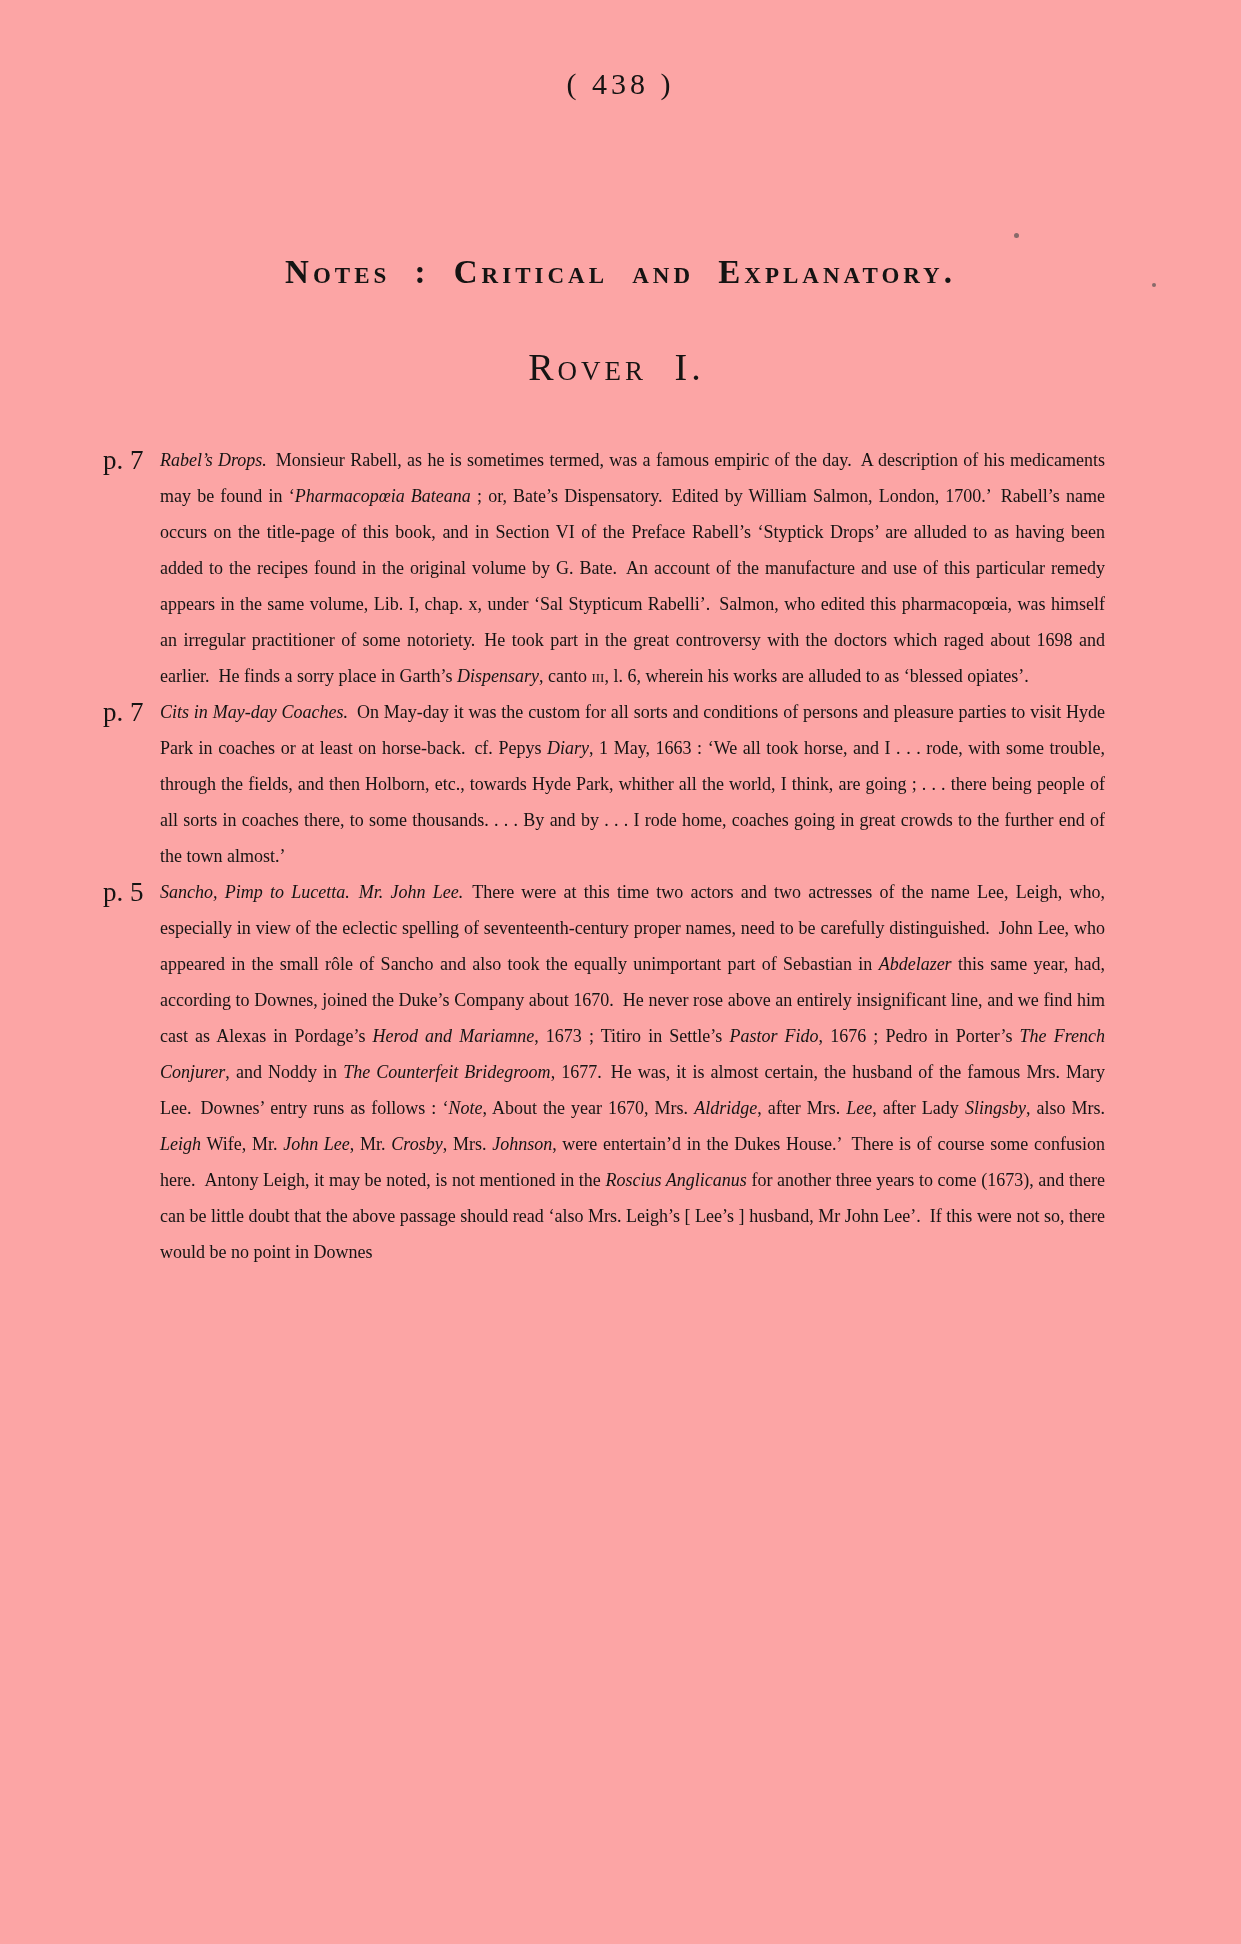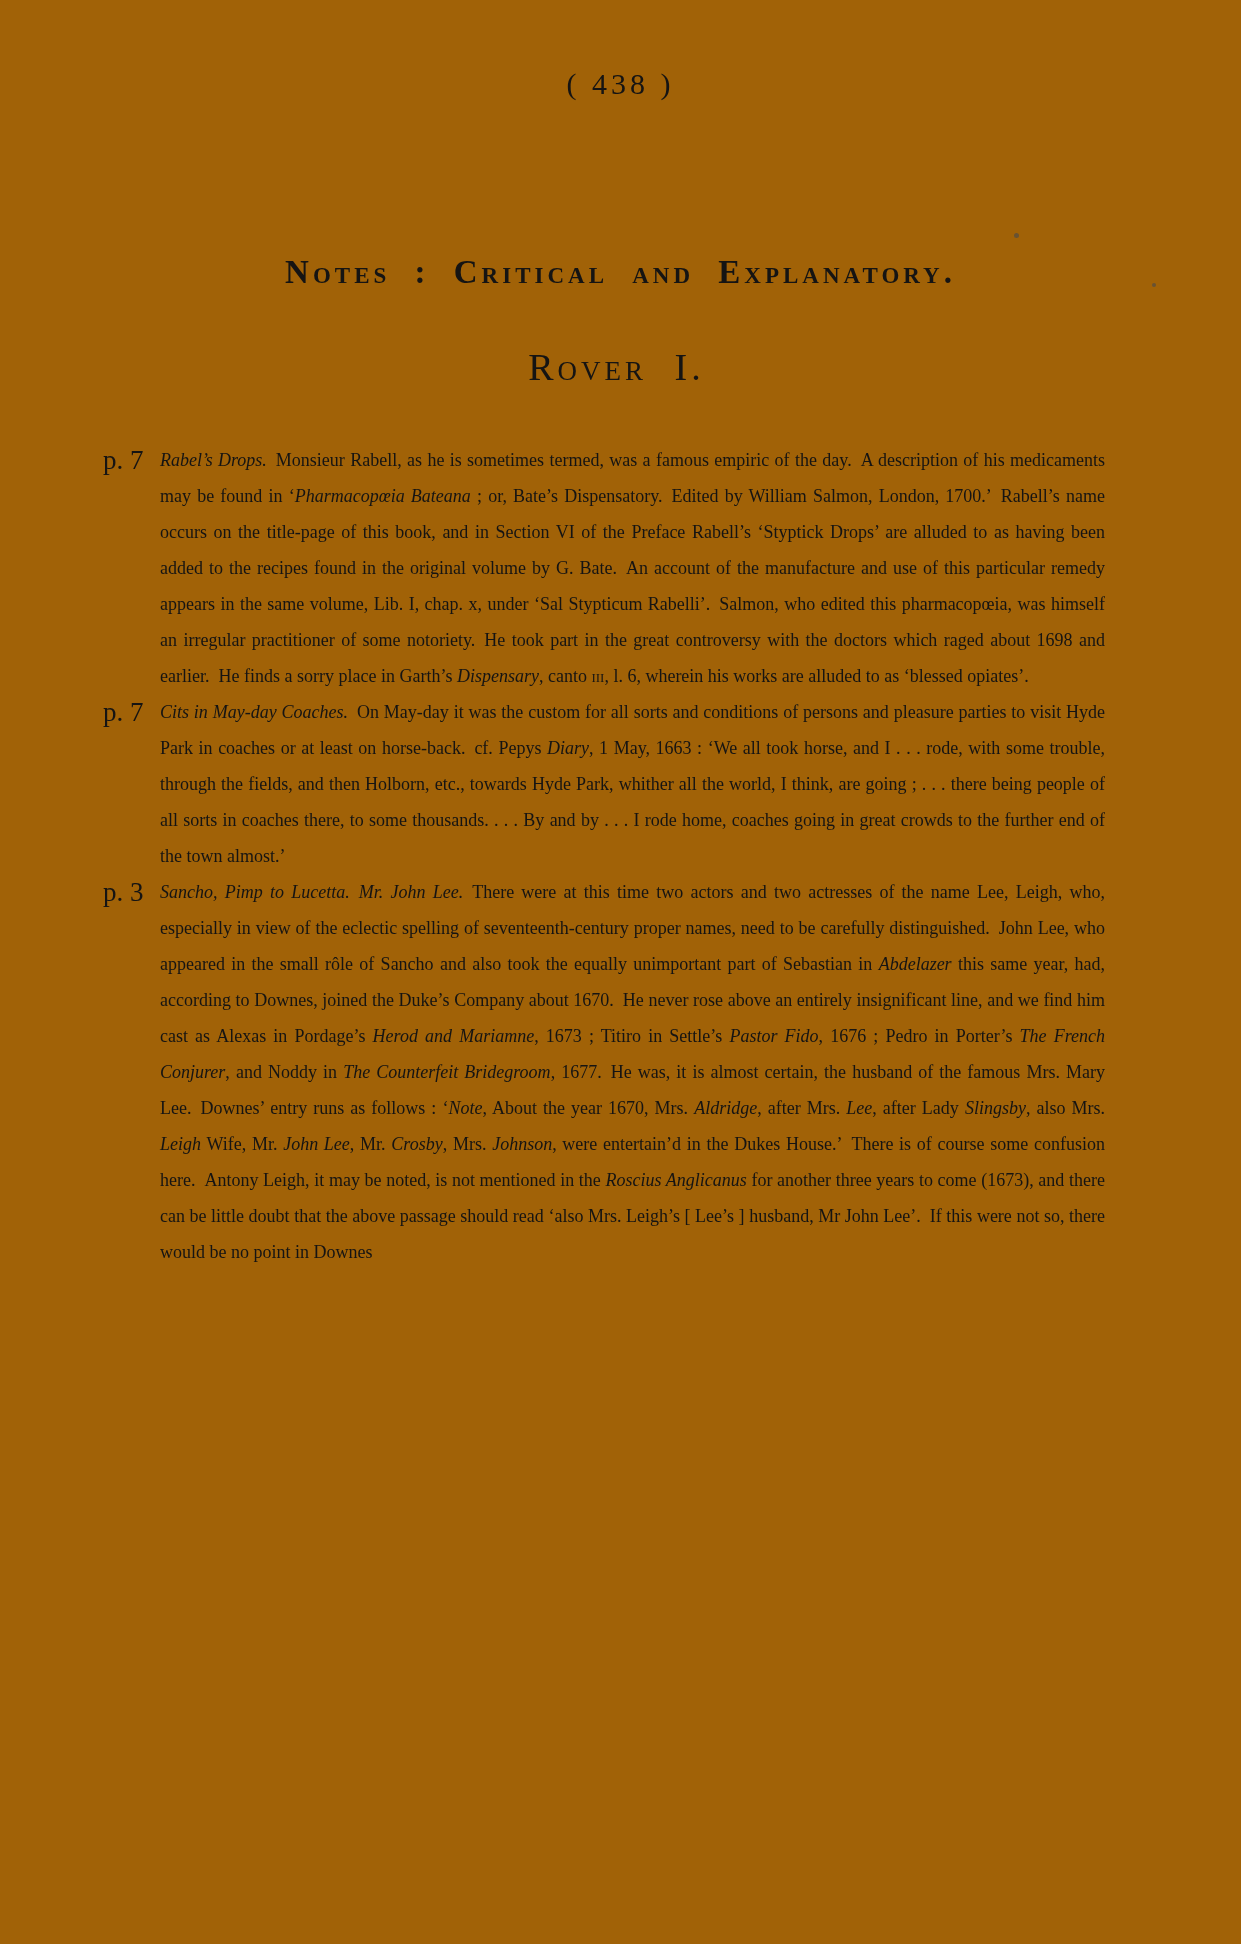--- a/index.html
+++ b/index.html
@@ -1,20 +1,20 @@
 <!DOCTYPE html>
 <html><head>
 <meta charset="utf-8">
 <style>
   html, body { margin: 0; padding: 0; background: #ffffff; }
   .page {
     position: relative;
     width: 1241px;
     height: 1944px;
-    background: #a16207;
+    background: #fca5a5;
     color: #151413;
     font-family: "Liberation Serif", serif;
     overflow: hidden;
   }
   .page-number {
     padding-top: 66px;
     text-align: center;
     font-size: 30px;
     letter-spacing: 4px;
     line-height: 36px;
@@ -82,19 +82,19 @@
     <div class="note-label">p. 7</div>
     <p class="note-text"><span class="seg-italic">Rabel’s Drops.</span><span class="seg-roman"> Monsieur Rabell, as he is sometimes termed, was a famous empiric of the day. A description of his medicaments may be found in ‘</span><span class="seg-italic">Pharmacopœia Bateana</span><span class="seg-roman"> ; or, Bate’s Dispensatory. Edited by William Salmon, London, 1700.’ Rabell’s name occurs on the title-page of this book, and in Section VI of the Preface Rabell’s ‘Styptick Drops’ are alluded to as having been added to the recipes found in the original volume by G. Bate. An account of the manufacture and use of this particular remedy appears in the same volume, Lib. I, chap. x, under ‘Sal Stypticum Rabelli’. Salmon, who edited this pharmacopœia, was himself an irregular practitioner of some notoriety. He took part in the great controversy with the doctors which raged about 1698 and earlier. He finds a sorry place in Garth’s </span><span class="seg-italic">Dispensary</span><span class="seg-roman">, canto </span><span class="seg-smallcaps">iii</span><span class="seg-roman">, l. 6, wherein his works are alluded to as ‘blessed opiates’.</span></p>
   </div>
 
   <div class="note">
     <div class="note-label">p. 7</div>
     <p class="note-text"><span class="seg-italic">Cits in May-day Coaches.</span><span class="seg-roman"> On May-day it was the custom for all sorts and conditions of persons and pleasure parties to visit Hyde Park in coaches or at least on horse-back. cf. Pepys </span><span class="seg-italic">Diary</span><span class="seg-roman">, 1 May, 1663 : ‘We all took horse, and I . . . rode, with some trouble, through the fields, and then Holborn, etc., towards Hyde Park, whither all the world, I think, are going ; . . . there being people of all sorts in coaches there, to some thousands. . . . By and by . . . I rode home, coaches going in great crowds to the further end of the town almost.’</span></p>
   </div>
 
   <div class="note">
-    <div class="note-label">p. 3</div>
+    <div class="note-label">p. 5</div>
     <p class="note-text"><span class="seg-italic">Sancho, Pimp to Lucetta. Mr. John Lee.</span><span class="seg-roman"> There were at this time two actors and two actresses of the name Lee, Leigh, who, especially in view of the eclectic spelling of seventeenth-century proper names, need to be carefully distinguished. John Lee, who appeared in the small rôle of Sancho and also took the equally unimportant part of Sebastian in </span><span class="seg-italic">Abdelazer</span><span class="seg-roman"> this same year, had, according to Downes, joined the Duke’s Company about 1670. He never rose above an entirely insignificant line, and we find him cast as Alexas in Pordage’s </span><span class="seg-italic">Herod and Mariamne</span><span class="seg-roman">, 1673 ; Titiro in Settle’s </span><span class="seg-italic">Pastor Fido</span><span class="seg-roman">, 1676 ; Pedro in Porter’s </span><span class="seg-italic">The French Conjurer</span><span class="seg-roman">, and Noddy in </span><span class="seg-italic">The Counterfeit Bridegroom</span><span class="seg-roman">, 1677. He was, it is almost certain, the husband of the famous Mrs. Mary Lee. Downes’ entry runs as follows : ‘</span><span class="seg-italic">Note</span><span class="seg-roman">, About the year 1670, Mrs. </span><span class="seg-italic">Aldridge</span><span class="seg-roman">, after Mrs. </span><span class="seg-italic">Lee</span><span class="seg-roman">, after Lady </span><span class="seg-italic">Slingsby</span><span class="seg-roman">, also Mrs. </span><span class="seg-italic">Leigh</span><span class="seg-roman"> Wife, Mr. </span><span class="seg-italic">John Lee</span><span class="seg-roman">, Mr. </span><span class="seg-italic">Crosby</span><span class="seg-roman">, Mrs. </span><span class="seg-italic">Johnson</span><span class="seg-roman">, were entertain’d in the Dukes House.’ There is of course some confusion here. Antony Leigh, it may be noted, is not mentioned in the </span><span class="seg-italic">Roscius Anglicanus</span><span class="seg-roman"> for another three years to come (1673), and there can be little doubt that the above passage should read ‘also Mrs. Leigh’s [ Lee’s ] husband, Mr John Lee’. If this were not so, there would be no point in Downes</span></p>
   </div>
 </div>
   <div class="speck speck-1"></div>
   <div class="speck speck-2"></div>
 </div>
 
 </body></html>

